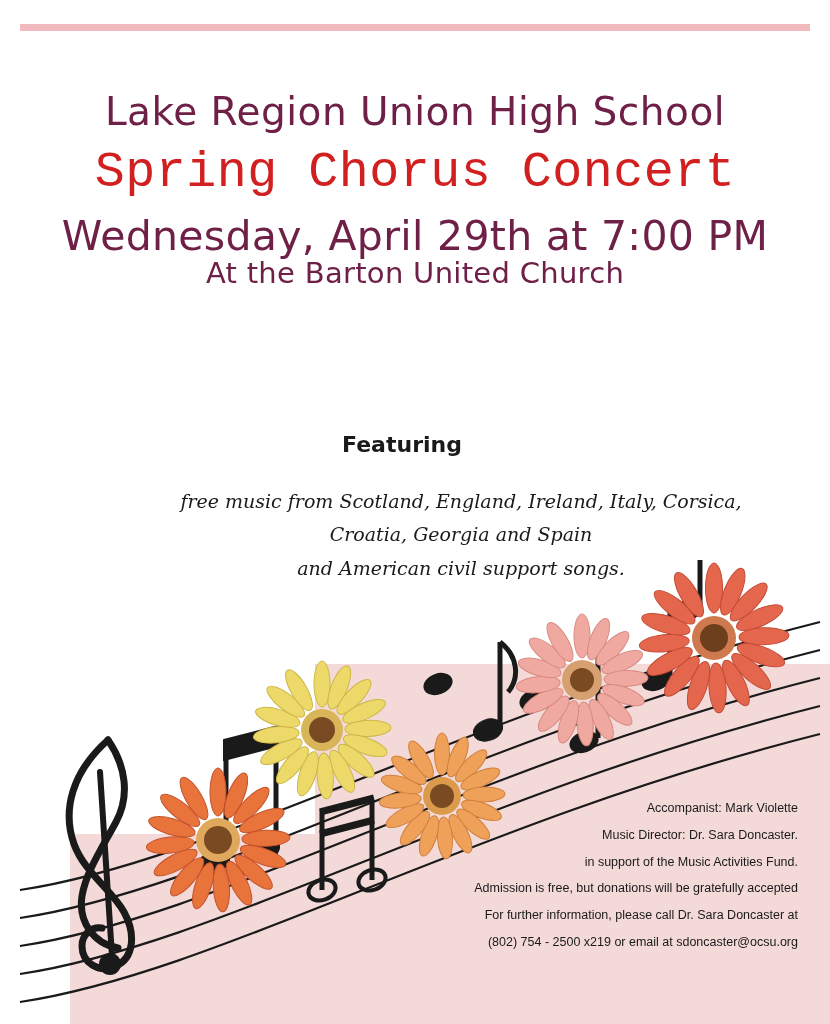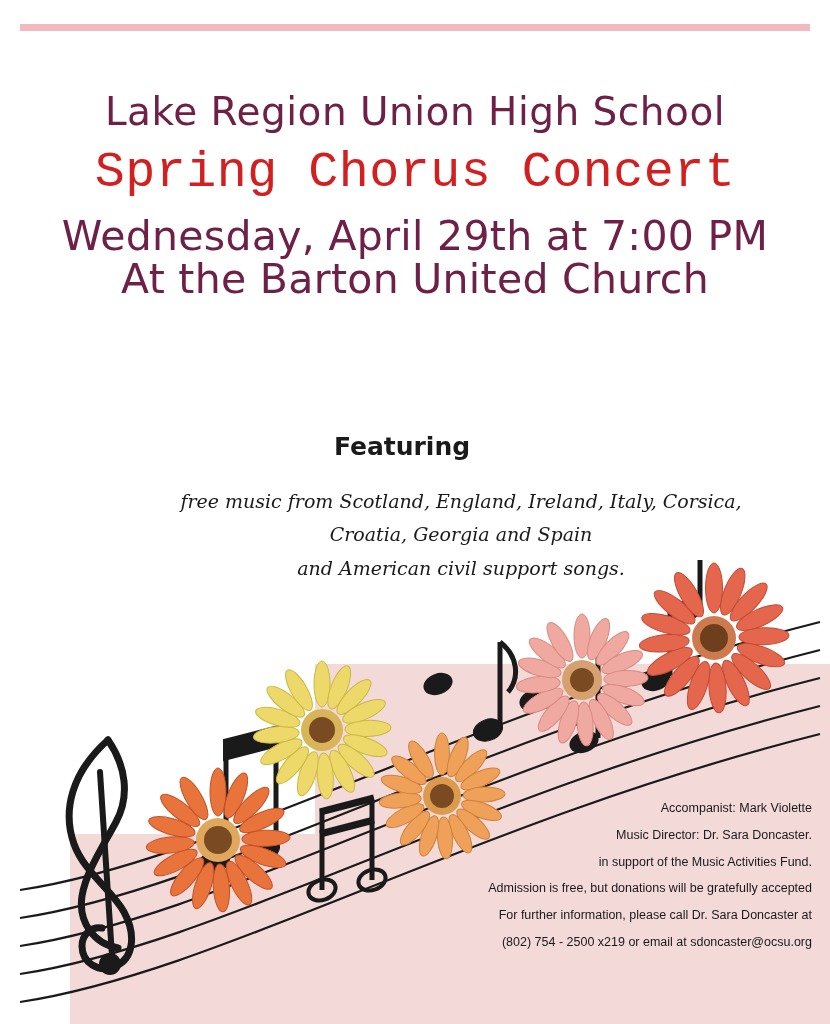--- a/index.html
+++ b/index.html
@@ -75,52 +75,52 @@
   }
   .line3 {
     font-family: "DejaVu Sans", sans-serif;
     font-size: 41px;
     color: #6e2047;
     letter-spacing: 0.3px;
     margin-bottom: 0;
   }
   .line4 {
     font-family: "DejaVu Sans", sans-serif;
-    font-size: 41px;
+    font-size: 29px;
     color: #6e2047;
     letter-spacing: 0.3px;
   }
 
   .featuring {
     position: absolute;
     top: 432px;
     width: 712px;
     text-align: center;
     font-family: "DejaVu Sans", sans-serif;
     font-weight: bold;
-    font-size: 25px;
+    font-size: 22px;
     color: #1a1a1a;
   }
 
   .program {
     position: absolute;
     top: 485px;
     width: 830px;
     text-align: center;
     font-family: "DejaVu Serif", serif;
     font-style: italic;
     font-size: 19px;
     color: #1a1a1a;
     line-height: 1.75;
   }
 
   
   .details {
     position: absolute;
-    right: 18px;
+    right: 32px;
     bottom: 68px;
     width: 430px;
     text-align: right;
     font-family: "Liberation Sans", sans-serif;
     font-size: 12.5px;
     color: #1a1a1a;
     line-height: 2.15;
   }
 
   

